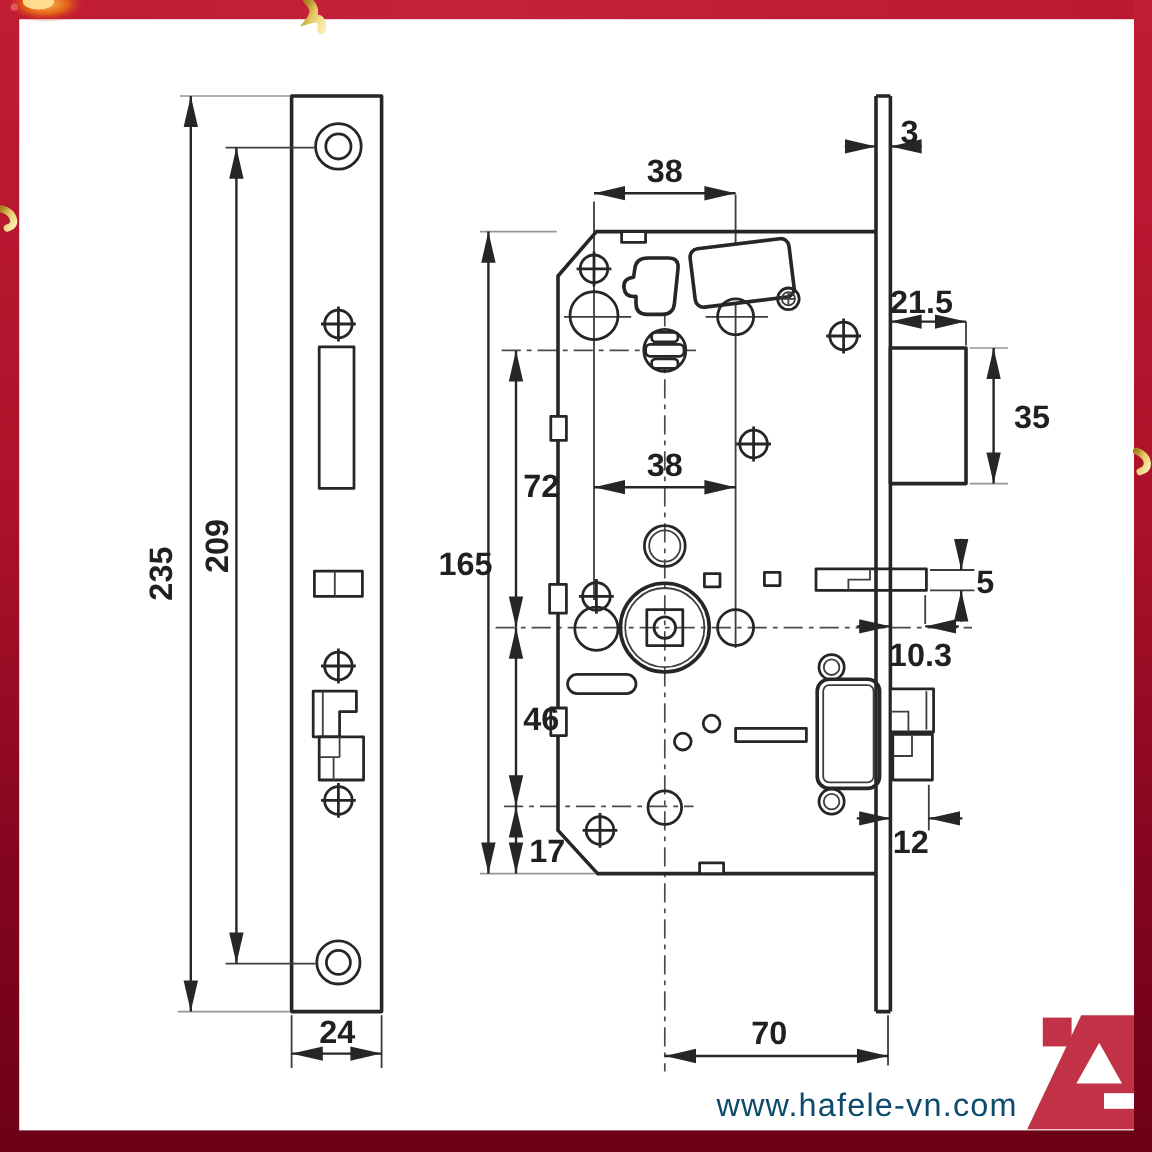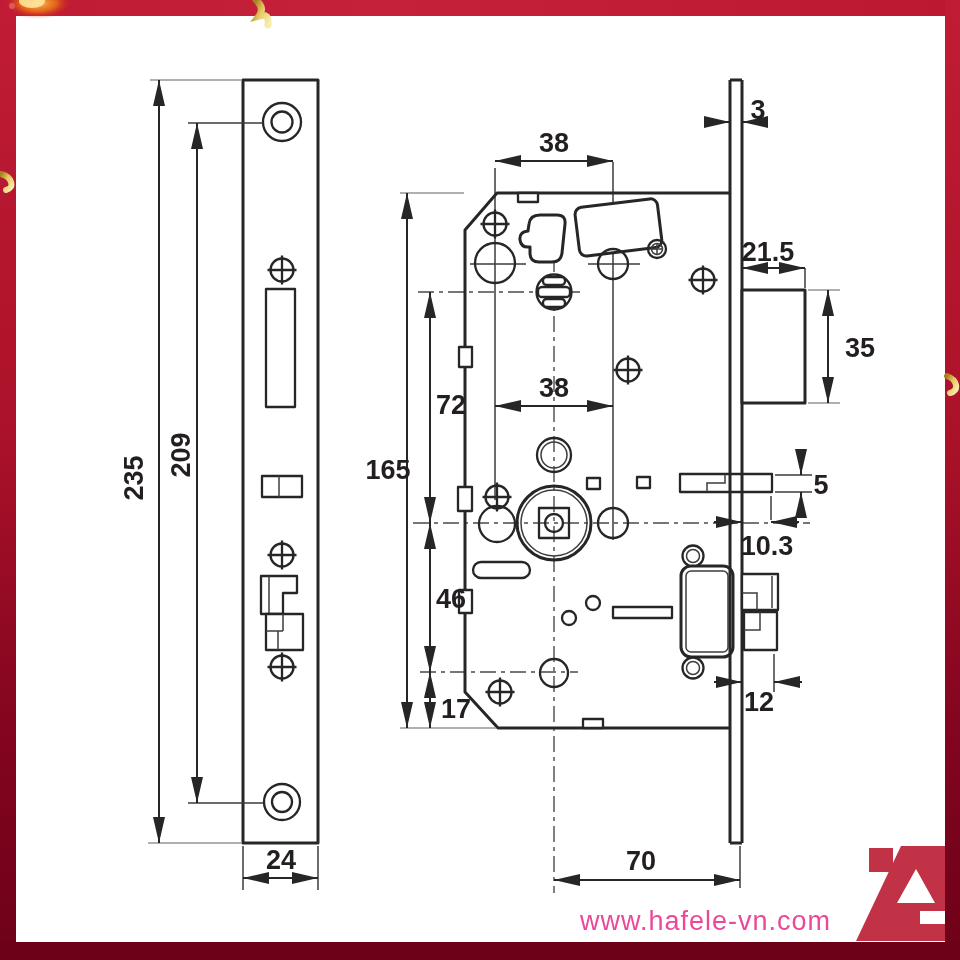--- a/index.html
+++ b/index.html
@@ -16,22 +16,22 @@
   .cl  {fill:none;stroke:#4a4a4a;stroke-width:1.4;stroke-dasharray:16 5 4 5;}
   .dim {fill:none;stroke:#262626;stroke-width:2;}
   .lbl {font:bold 27px "Liberation Sans",sans-serif;fill:#231f20;}
   
   .frame{position:absolute;z-index:2;}
   .f-top{left:0;top:0;width:960px;height:16px;background:linear-gradient(90deg,#c01b35,#c6213a 40%,#bd1832);}
   .f-left{left:0;top:0;width:16px;height:960px;background:linear-gradient(180deg,#c11c36 0%,#ab1229 45%,#84051f 75%,#6d0118 100%);}
   .f-right{left:945px;top:0;width:15px;height:960px;background:linear-gradient(180deg,#c11c36 0%,#ab1229 45%,#84051f 75%,#6d0118 100%);}
   .f-bottom{left:0;top:942px;width:960px;height:18px;background:#6d0118;}
   .confetti-svg{position:absolute;left:0;top:0;z-index:3;pointer-events:none;}
-  .website{position:absolute;z-index:1;left:580px;top:906px;font-size:27px;letter-spacing:1px;
-           color:#ec4899;font-weight:400;}
+  .website{position:absolute;z-index:1;left:597px;top:906px;font-size:27px;letter-spacing:1px;
+           color:#0c4a6e;font-weight:400;}
 </style>
 </head>
 <body>
 
 <div class="stage">
 
   <svg class="drawing-svg" width="960" height="960" viewBox="0 0 960 960">
     <defs>
       <marker id="ar" markerWidth="26" markerHeight="14" refX="26" refY="7" orient="auto-start-reverse" markerUnits="userSpaceOnUse">
         <path d="M0,1 L26,7 L0,13 Z" fill="#262626"></path>

